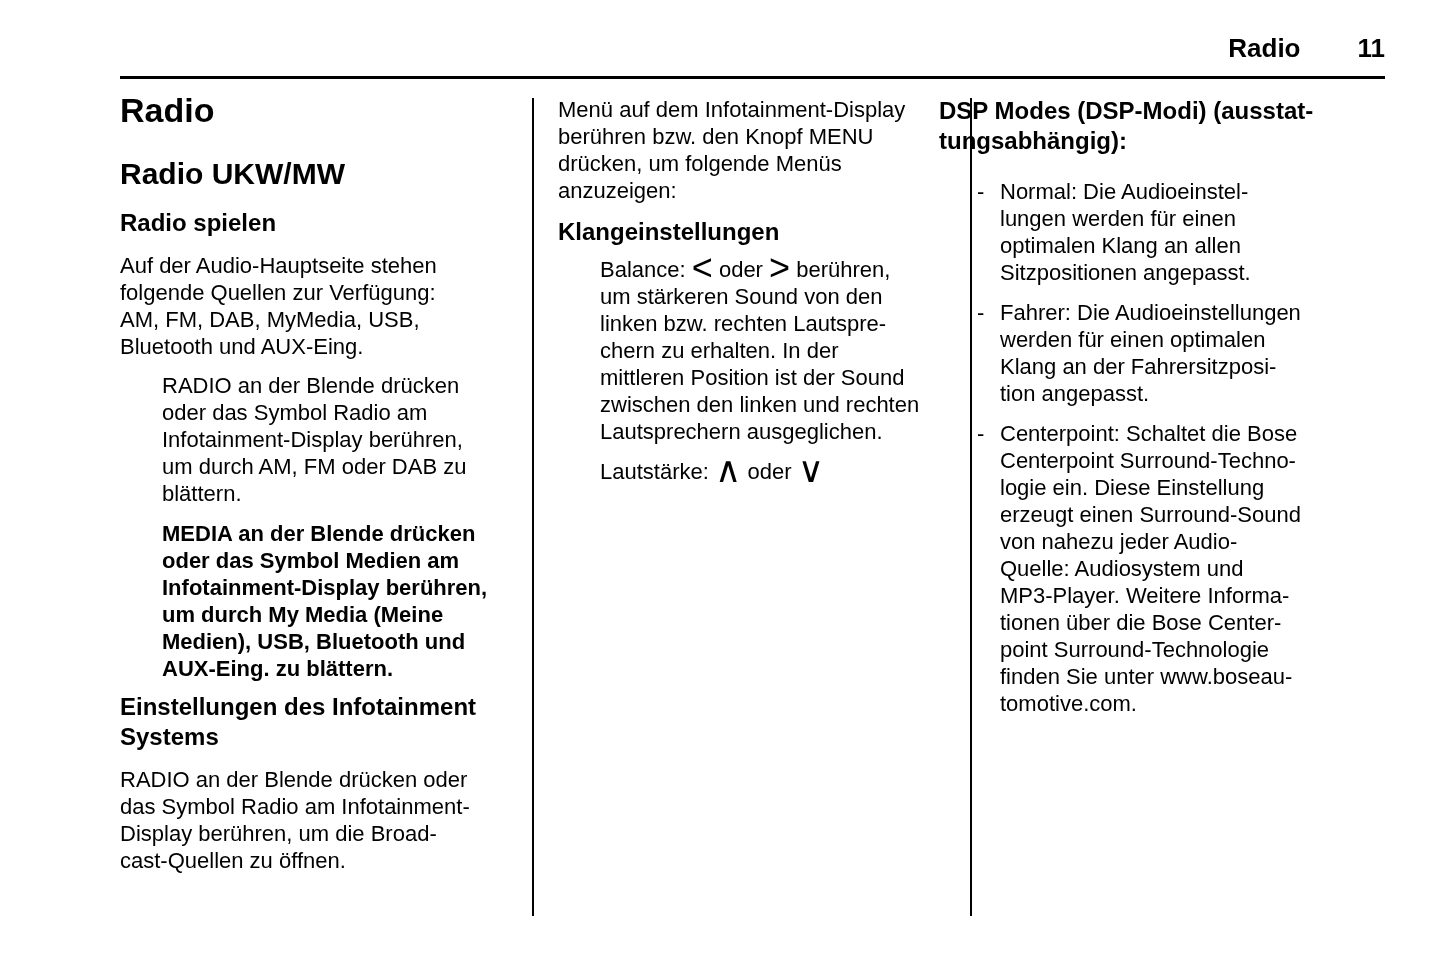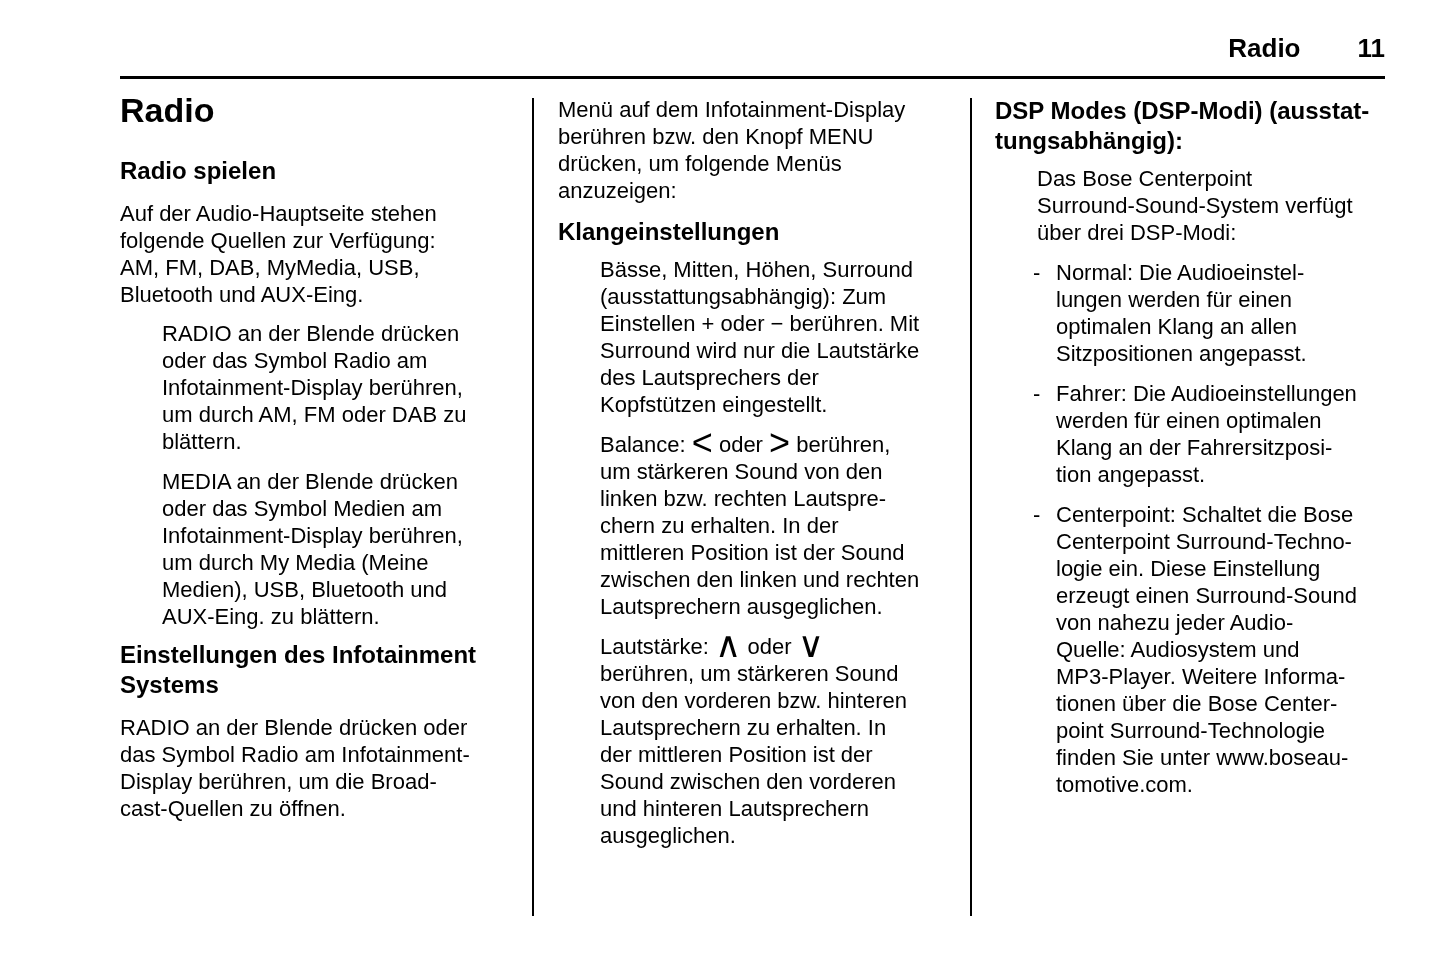--- a/index.html
+++ b/index.html
@@ -15,28 +15,28 @@
     position: absolute; top: 33px; right: 60px;
     display: flex; gap: 57px;
     font-size: 26px; font-weight: bold; line-height: 30px;
   }
   .hrule { position: absolute; left: 120px; top: 76px; width: 1265px; height: 3px; background: #000; }
   .vrule { position: absolute; top: 98px; width: 2px; height: 818px; background: #000; }
   .v1 { left: 532px; } .v2 { left: 970px; }
   .col { position: absolute; width: 402px; }
   .c1 { left: 120px; top: 90px; }
   .c2 { left: 558px; top: 96px; }
-  .c3 { left: 995px; top: 96px; }
+  .c3 { left: 939px; top: 96px; }
   .h1 { font-size: 34px; line-height: 40px; font-weight: bold; margin: 0 0 26px; }
   .h2 { font-size: 30px; line-height: 36px; font-weight: bold; margin: 0 0 16px; }
   .h3 { font-size: 24px; line-height: 30px; font-weight: bold; margin: 0 0 14px; }
   .h3-tight { margin-bottom: 9px; }
   .para { margin: 0 0 12px; }
   .bullet { display: flex; margin: 0 0 13px; }
-  .bullet.last { margin-bottom: 10px; }
+  .bullet.last { margin-bottom: 10px; font-weight: bold; }
   .marker { width: 38px; flex: none; padding-left: 4px; }
   .dot { width: 10px; height: 10px; border-radius: 50%; background: #000; margin-top: 8px; }
   .sub { display: flex; margin: 0 0 13px 38px; }
   .dash { width: 23px; flex: none; }
   .glyph {
     display: inline-block; font-size: 36px; font-weight: normal;
     line-height: 22px; height: 22px; vertical-align: -3px;
   }
   .richline { white-space: pre; }
 </style>
@@ -47,20 +47,21 @@
   <span>Radio</span>
   <span>11</span>
 </div>
 <div class="hrule"></div>
 
 <div class="vrule v1"></div>
 <div class="vrule v2"></div>
 
 <div class="col c1">
   <div class="h1">Radio</div>
+  <div class="h2">Radio UKW/MW</div>
   <div class="h3">Radio spielen</div>
   <div class="para lines">Auf der Audio-Hauptseite stehen
 folgende Quellen zur Verfügung:
 AM, FM, DAB, MyMedia, USB,
 Bluetooth und AUX-Eing.</div>
 
   <div class="bullet">
     <span class="marker"><span class="dot"></span></span>
     <span class="lines">RADIO an der Blende drücken
 oder das Symbol Radio am
@@ -86,67 +87,48 @@
 cast-Quellen zu öffnen.</div>
 </div>
 
 <div class="col c2">
   <div class="para lines" style="margin-bottom:13px">Menü auf dem Infotainment-Display
 berühren bzw. den Knopf MENU
 drücken, um folgende Menüs
 anzuzeigen:</div>
   <div class="h3 h3-tight">Klangeinstellungen</div>
 
-  <div class="bullet">
-    <span class="marker"><span class="dot"></span></span>
-    <span class="lines">Bässe, Mitten, Höhen, Surround
-(ausstattungsabhängig): Zum
-Einstellen + oder − berühren. Mit
-Surround wird nur die Lautstärke
-des Lautsprechers der
-Kopfstützen eingestellt.</span>
-  </div>
 
   <div class="bullet">
     <span class="marker"><span class="dot"></span></span>
     <span>
       <span class="richline"><span>Balance:</span> <span class="glyph">&lt;</span> <span>oder</span> <span class="glyph">&gt;</span> <span>berühren,</span></span>
       <span class="lines" style="display:block">um stärkeren Sound von den
 linken bzw. rechten Lautspre-
 chern zu erhalten. In der
 mittleren Position ist der Sound
 zwischen den linken und rechten
 Lautsprechern ausgeglichen.</span>
     </span>
   </div>
 
   <div class="bullet">
     <span class="marker"><span class="dot"></span></span>
     <span>
       <span class="richline"><span>Lautstärke:</span> <span class="glyph">∧</span> <span>oder</span> <span class="glyph">∨</span></span>
-      <span class="lines" style="display:block">berühren, um stärkeren Sound
-von den vorderen bzw. hinteren
-Lautsprechern zu erhalten. In
-der mittleren Position ist der
-Sound zwischen den vorderen
-und hinteren Lautsprechern
-ausgeglichen.</span>
     </span>
   </div>
 </div>
 
 <div class="col c3">
   <div class="h3 h3-tight lines">DSP Modes (DSP-Modi) (ausstat-
 tungsabhängig):</div>
 
   <div class="bullet">
     <span class="marker"><span class="dot"></span></span>
-    <span class="lines">Das Bose Centerpoint
-Surround-Sound-System verfügt
-über drei DSP-Modi:</span>
   </div>
 
   <div class="sub">
     <span class="dash">-</span>
     <span class="lines">Normal: Die Audioeinstel-
 lungen werden für einen
 optimalen Klang an allen
 Sitzpositionen angepasst.</span>
   </div>
   <div class="sub">

